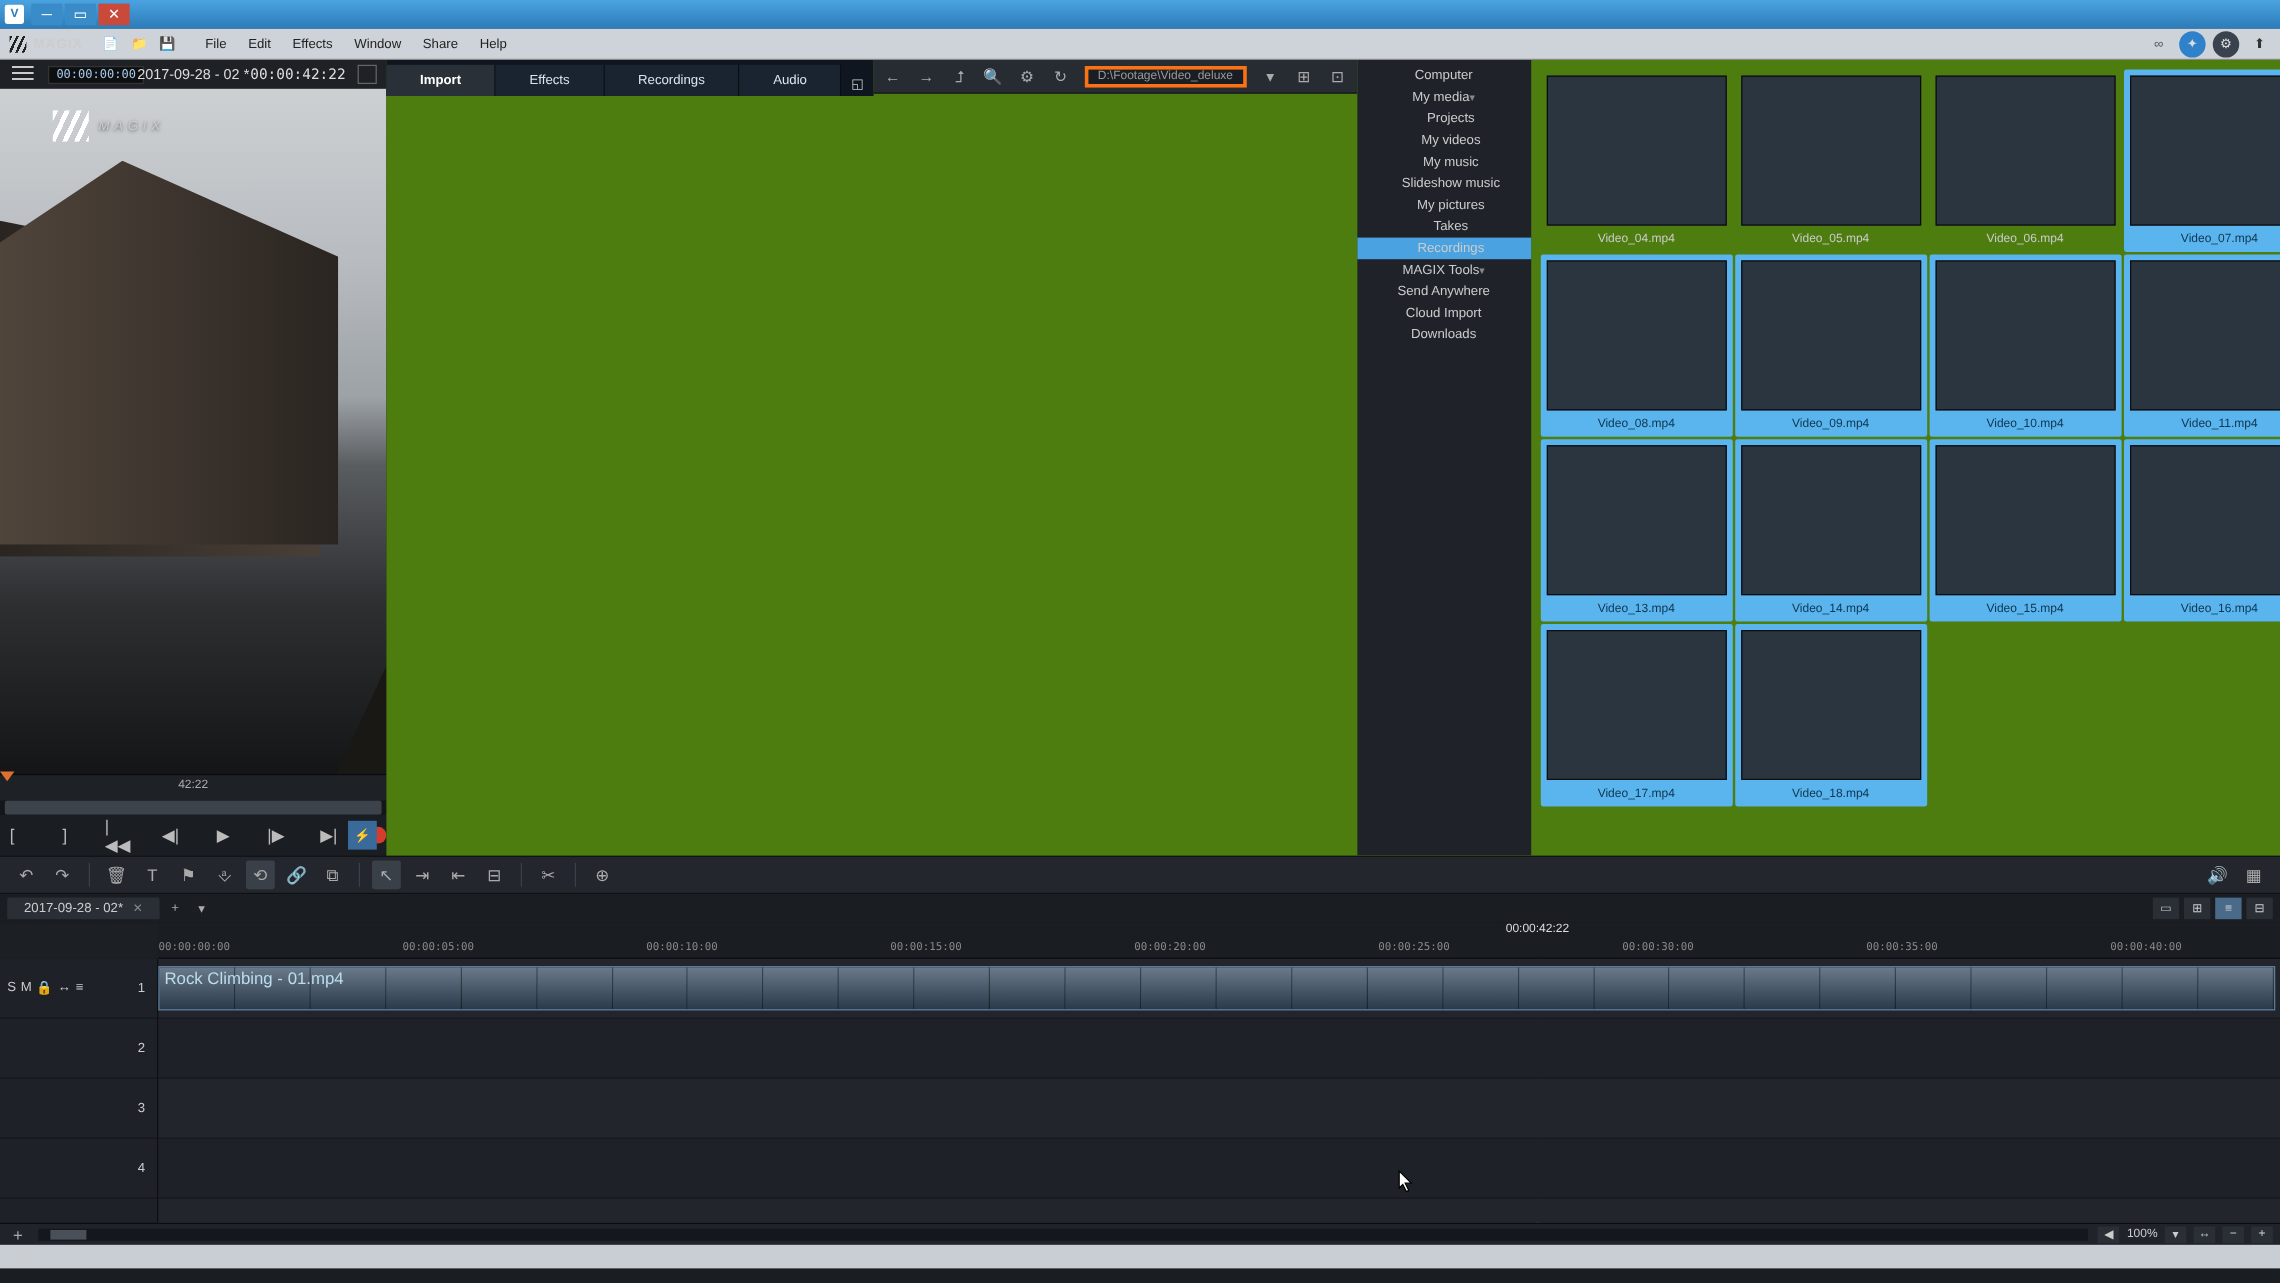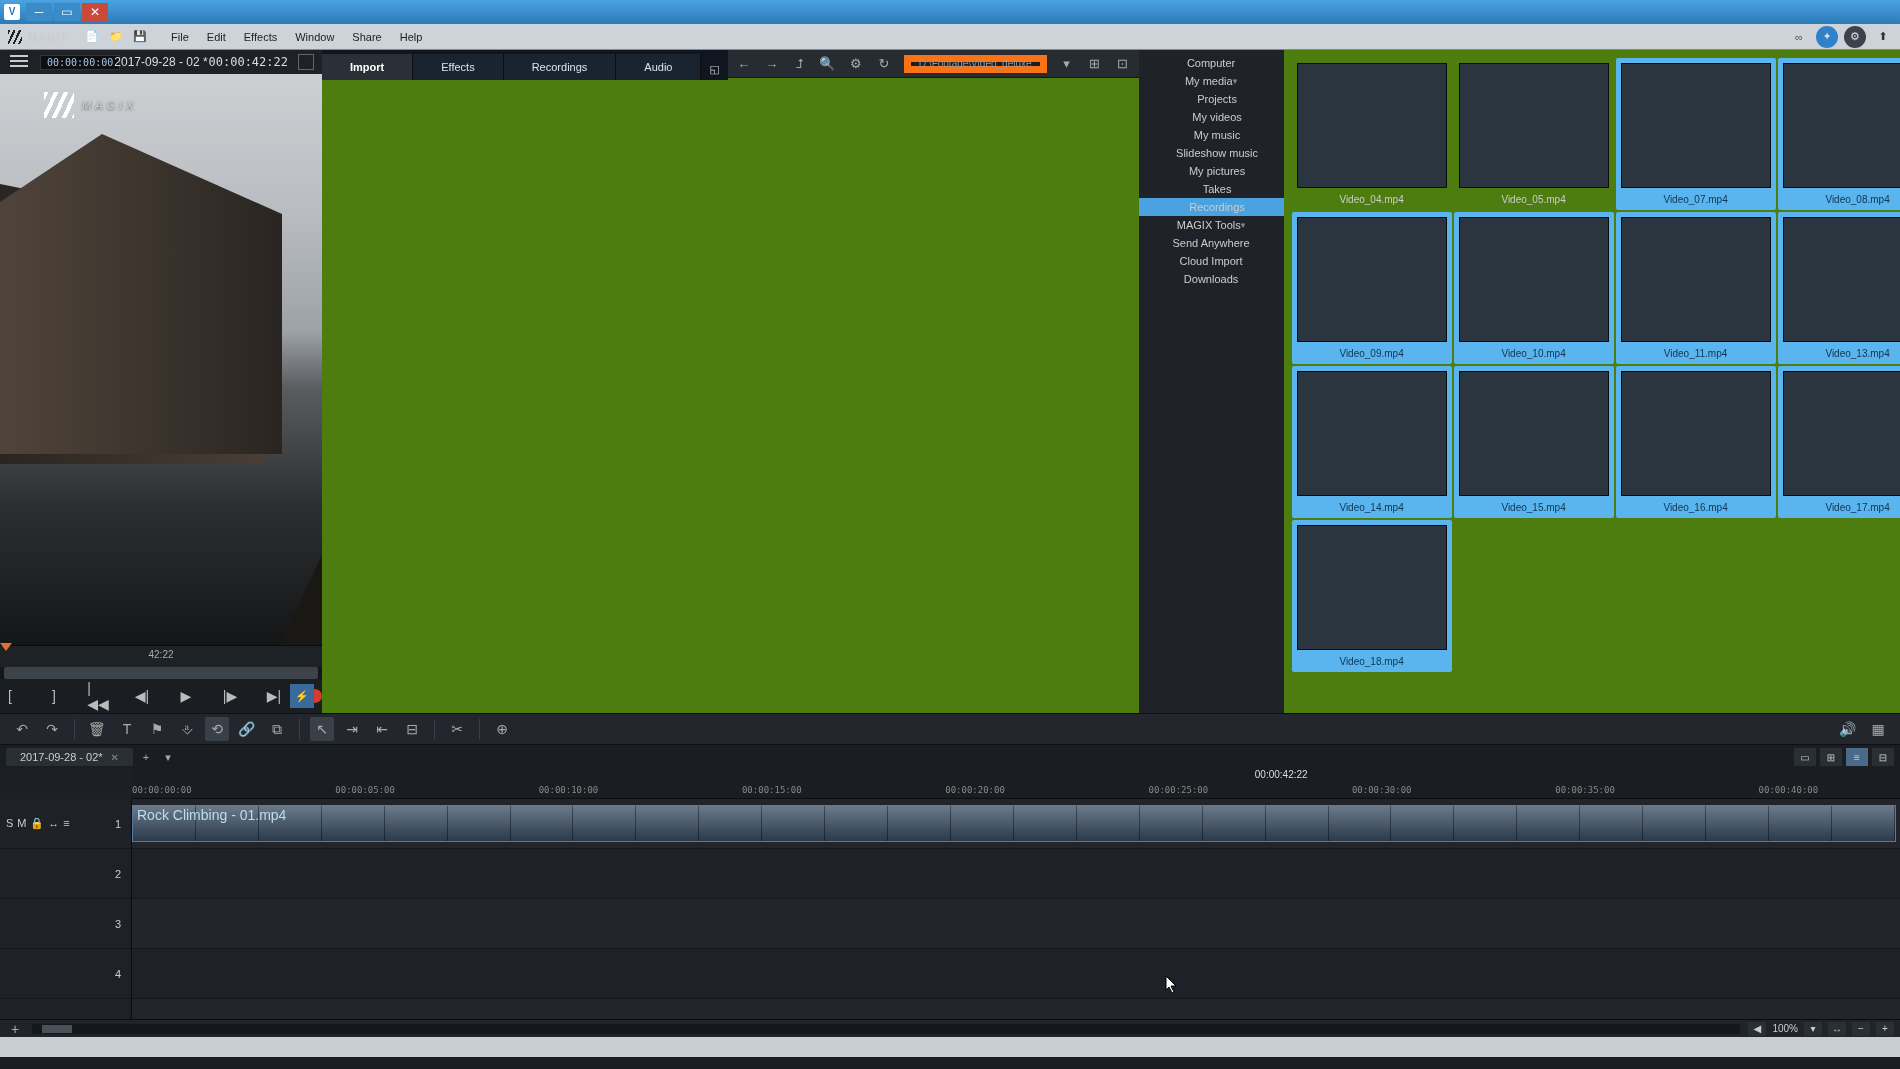--- a/index.html
+++ b/index.html
@@ -41,21 +41,21 @@
 .transport{height:34px;background:#1a1d22;display:flex;align-items:center;justify-content:center;gap:24px;position:relative}
 .tr-btn{width:20px;height:20px;display:flex;align-items:center;justify-content:center;color:#bbb;font-size:14px}
 .tr-rec{width:14px;height:14px;border-radius:50%;background:#d43c2e}
 .tr-bolt{position:absolute;right:8px;width:24px;height:24px;background:#3a6a9a;display:flex;align-items:center;justify-content:center;color:#fff}
 .media-pane{flex:1;background:#4d7c0f;display:flex;flex-direction:row;position:relative}
 .tabs{height:30px;background:#10161f;display:flex;align-items:flex-end}
 .tab{padding:7px 28px;color:#d8e4f0;background:#1a2430;border-right:1px solid #0a0d11}
 .tab.active{background:#2a3038;font-weight:bold;color:#fff}
 .mp-toolbar{height:28px;background:#272c33;display:flex;align-items:center;padding:0 8px;gap:12px;border-bottom:1px solid #14171b}
 .mp-ico{width:16px;height:16px;display:flex;align-items:center;justify-content:center;color:#aaa;font-size:13px}
-.mp-path{flex:1;background:#1a1e24;border:7px solid #f97316;padding:2px 8px;color:#999;font-size:10px;height:18px;display:flex;align-items:center}
+.mp-path{flex:1;background:#1a1e24;border:3px solid #f97316;padding:2px 8px;color:#999;font-size:10px;height:18px;display:flex;align-items:center}
 .mp-body{flex:1;display:flex;overflow:hidden}
 .mp-tree{width:145px;background:#1f2329;padding:4px 0}
 .tree-item{padding:3px 10px;color:#ccc;font-size:11px;display:flex;align-items:center;justify-content:center}
 .tree-item.sub{padding-left:22px}
 .tree-item.selected{background:#4aa3e0;color:#fff}
 .tree-chev{font-size:9px;color:#888}
 .mp-grid{flex:1;padding:8px;display:grid;grid-template-columns:repeat(4,160px);grid-auto-rows:152px;gap:2px;align-content:start;overflow:auto}
 .thumb{border:3px solid transparent;padding:2px;display:flex;flex-direction:column;border-radius:2px}
 .thumb.sel{border-color:#5ab4ee;background:#5ab4ee}
 .thumb .img{flex:1;background:#2a3540;border:1px solid #0a0c0f}
@@ -251,20 +251,24 @@
       </div>
       <div class="mp-grid" id="media-grid">
           <div class="thumb">
             <div class="img th-lake"></div>
             <div class="cap">Video_04.mp4</div>
           </div>
           <div class="thumb">
             <div class="img th-wfall"></div>
             <div class="cap">Video_05.mp4</div>
           </div>
+          <div class="thumb">
+            <div class="img th-wfall2"></div>
+            <div class="cap">Video_06.mp4</div>
+          </div>
           <div class="thumb sel">
             <div class="img th-sea"></div>
             <div class="cap">Video_07.mp4</div>
           </div>
           <div class="thumb sel">
             <div class="img th-field"></div>
             <div class="cap">Video_08.mp4</div>
           </div>
           <div class="thumb sel">
             <div class="img th-sunset"></div>

